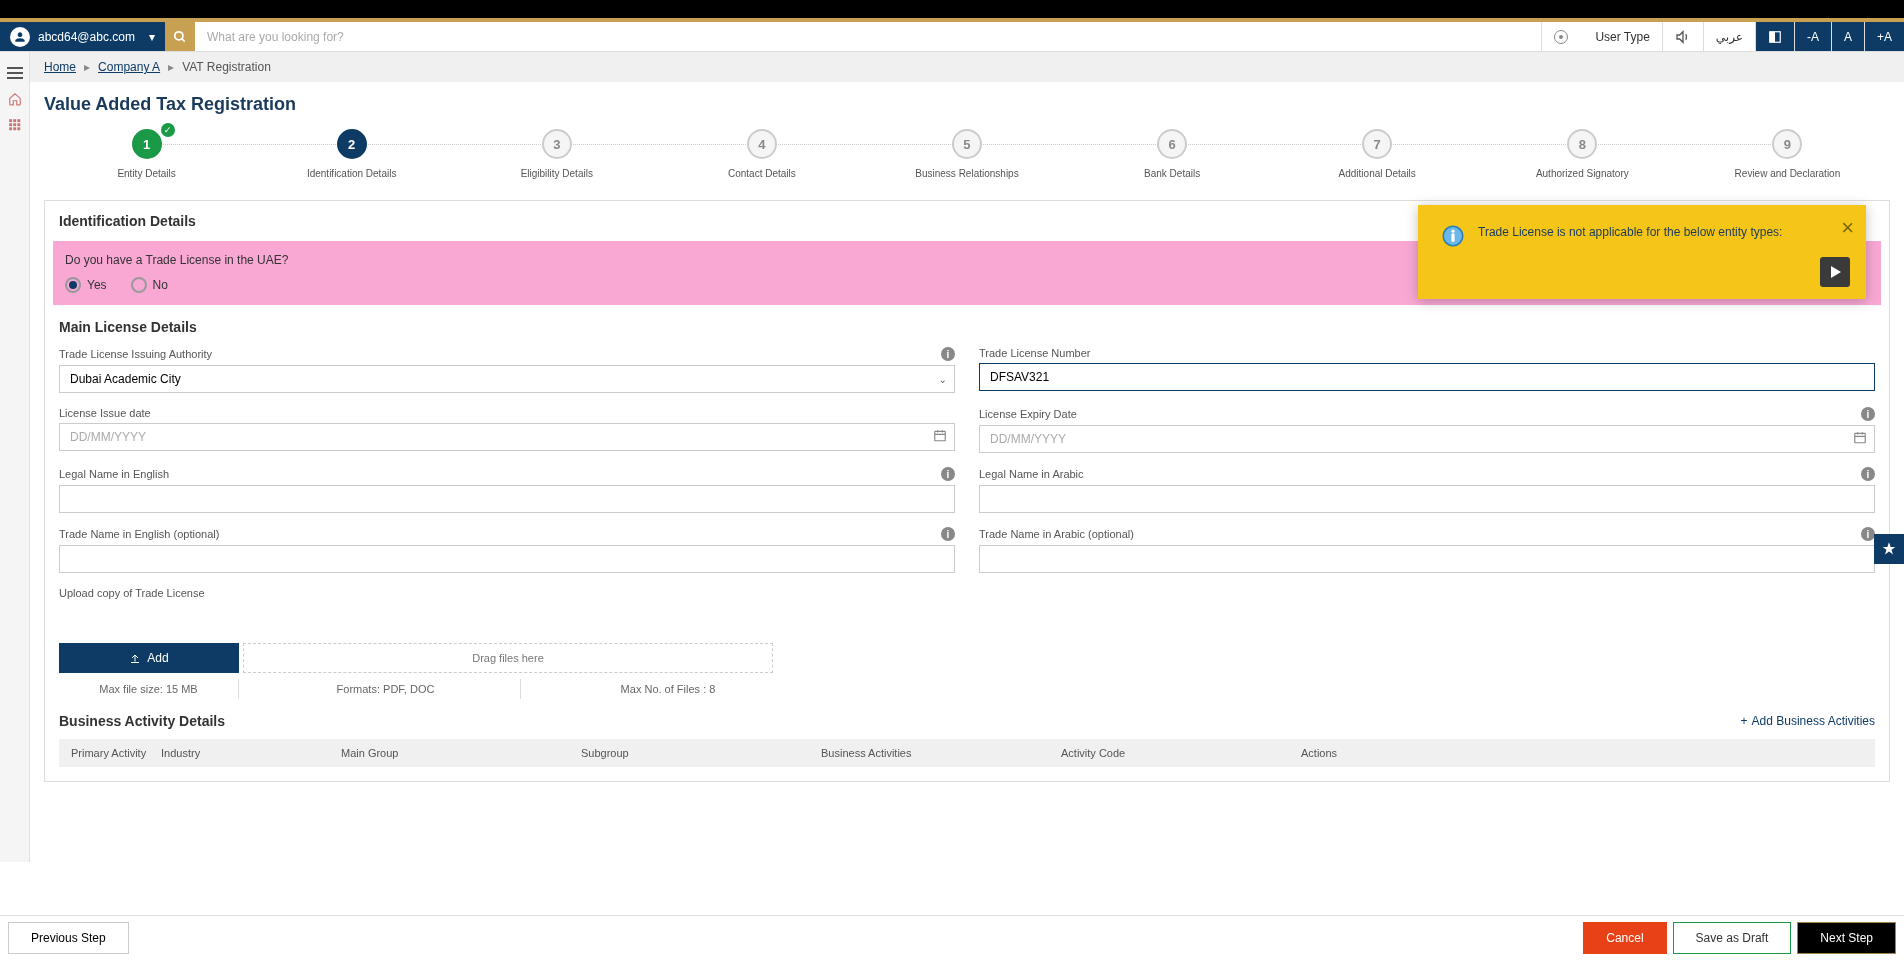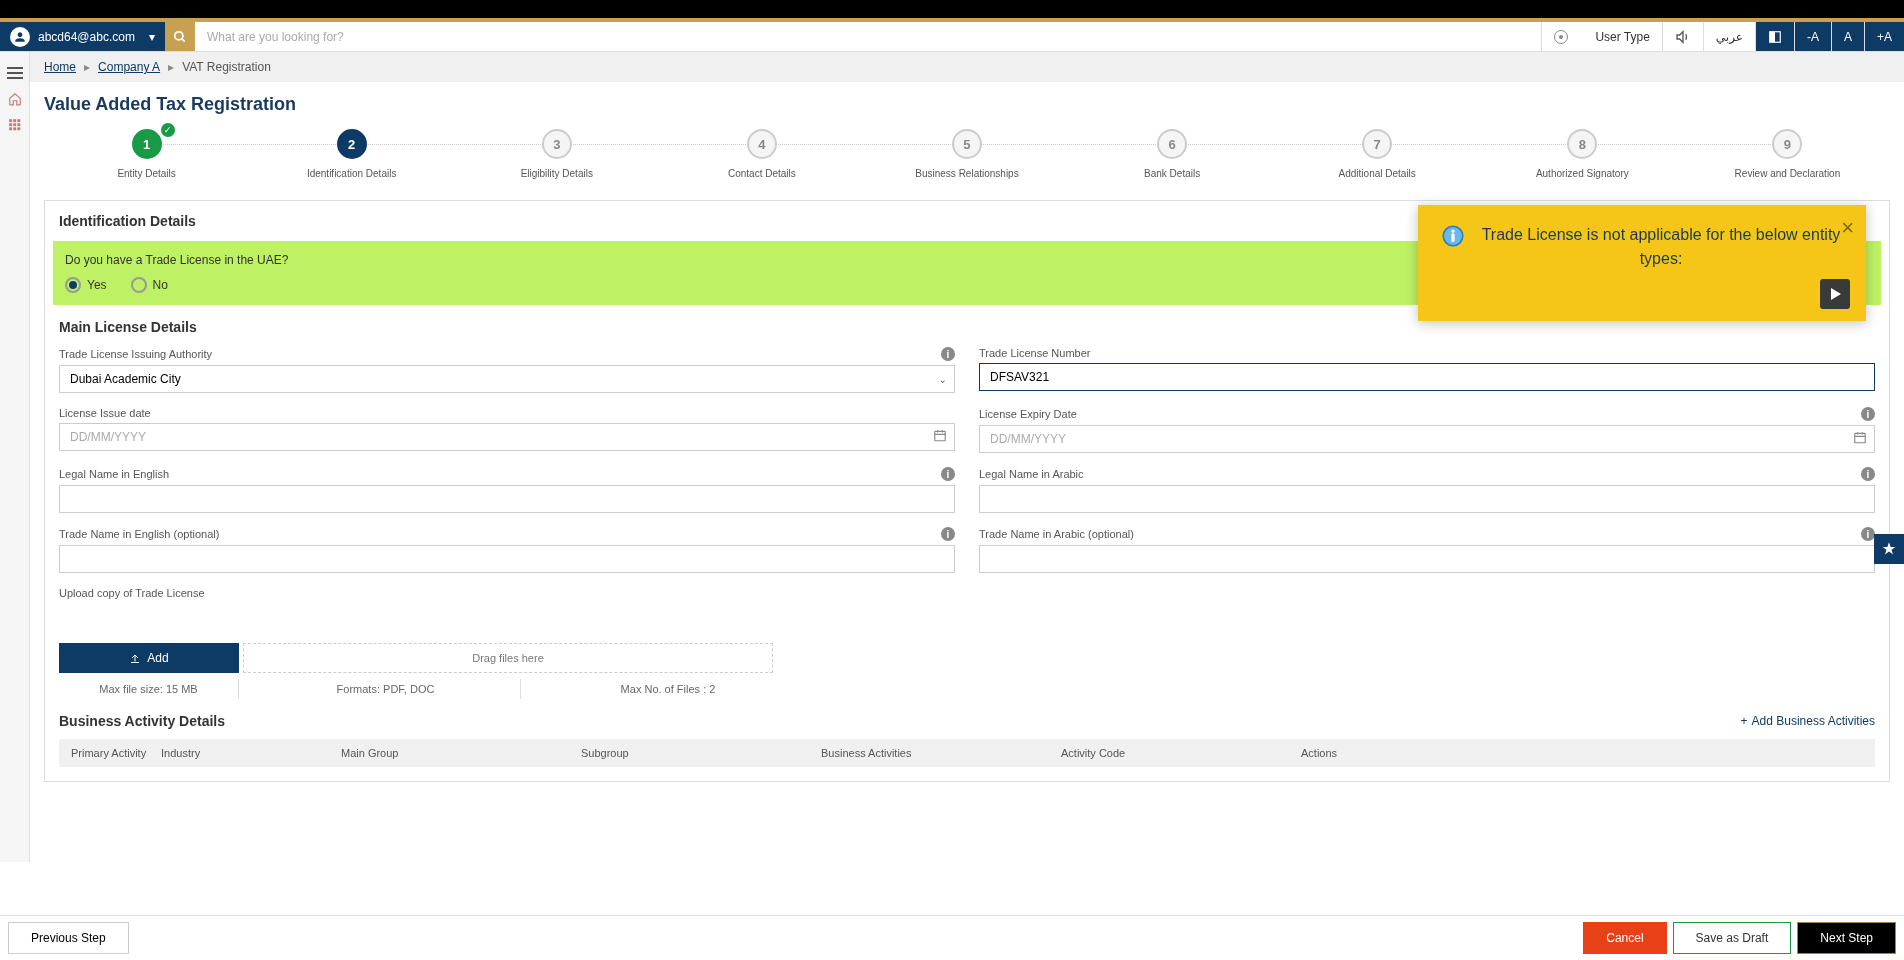--- a/index.html
+++ b/index.html
@@ -38,21 +38,21 @@
 .step-circle { width: 30px; height: 30px; border-radius: 50%; border: 2px solid #ccc; background: #f5f5f5; color: #888; display: flex; align-items: center; justify-content: center; margin: 0 auto 8px auto; font-size: 13px; font-weight: bold; position: relative; z-index: 2; }
 .step.completed .step-circle { background: #1a9946; border-color: #1a9946; color: #fff; }
 .step.active .step-circle { background: #0d3b66; border-color: #0d3b66; color: #fff; }
 .step-check { position: absolute; top: -6px; right: calc(50% - 28px); width: 14px; height: 14px; background: #1a9946; border-radius: 50%; display: flex; align-items: center; justify-content: center; color: #fff; font-size: 9px; z-index: 3; }
 .step-label { font-size: 10px; color: #555; line-height: 1.3; }
 .step-line { position: absolute; top: 15px; left: 50%; width: 100%; height: 1px; border-top: 1px dotted #ccc; z-index: 1; }
 .step:last-child .step-line { display: none; }
 
 .form-container { border: 1px solid #ddd; }
 .section-header { padding: 12px 14px; font-weight: bold; font-size: 14px; color: #333; }
-.question-box { background: #bef264; margin: 0 8px 14px 8px; padding: 12px; }
+.question-box { background: #f9a8d4; margin: 0 8px 14px 8px; padding: 12px; }
 .question-label { font-size: 12px; margin-bottom: 10px; color: #333; }
 .radio-group { display: flex; gap: 24px; }
 .radio-opt { display: flex; align-items: center; gap: 6px; cursor: pointer; font-size: 12px; }
 .radio-circle { width: 16px; height: 16px; border: 2px solid #999; border-radius: 50%; display: flex; align-items: center; justify-content: center; }
 .radio-circle.selected::after { content: ''; width: 8px; height: 8px; background: #0d3b66; border-radius: 50%; }
 
 .sub-section-title { padding: 0 14px 12px 14px; font-weight: bold; font-size: 14px; }
 .form-grid { display: grid; grid-template-columns: 1fr 1fr; gap: 14px 24px; padding: 0 14px 14px 14px; }
 .form-field { display: flex; flex-direction: column; }
 .field-label-row { display: flex; align-items: center; justify-content: space-between; margin-bottom: 4px; }
@@ -79,21 +79,21 @@
 .biz-activity { padding: 0 14px 14px 14px; }
 .biz-header { display: flex; justify-content: space-between; align-items: center; margin-bottom: 10px; }
 .biz-title { font-size: 14px; font-weight: bold; color: #333; }
 .add-link { color: #0d3b66; font-size: 12px; cursor: pointer; display: flex; align-items: center; gap: 4px; }
 .biz-table-head { background: #f0f0f0; display: grid; grid-template-columns: 90px 180px 240px 240px 240px 240px 1fr; padding: 8px 12px; font-size: 11px; color: #555; }
 
 .tooltip-popup { position: absolute; right: 38px; top: 205px; width: 448px; background: #f5c518; padding: 18px 22px 50px 22px; box-shadow: 0 2px 12px rgba(0,0,0,0.25); z-index: 100; }
 .tooltip-close { position: absolute; top: 10px; right: 12px; color: #7a6810; font-size: 22px; cursor: pointer; }
 .tooltip-body { display: flex; gap: 12px; }
 .tt-info-icon { width: 26px; height: 26px; flex-shrink: 0; }
-.tooltip-text { font-size: 16px; color: #1a3a5c; line-height: 1.5; text-align: center; }
+.tooltip-text { font-size: 12px; color: #1a3a5c; line-height: 1.5; }
 .tooltip-text ul { margin: 4px 0 0 22px; }
 .tooltip-play { position: absolute; bottom: 12px; right: 16px; width: 30px; height: 30px; background: #3a3a3a; display: flex; align-items: center; justify-content: center; cursor: pointer; border-radius: 3px; }
 .tooltip-play::after { content: ''; border-left: 10px solid #fff; border-top: 6px solid transparent; border-bottom: 6px solid transparent; margin-left: 2px; }
 
 .star-tab { position: fixed; right: 0; top: 534px; width: 30px; height: 30px; background: #0d3b66; display: flex; align-items: center; justify-content: center; color: #fff; cursor: pointer; z-index: 50; }
 
 .footer-bar { position: fixed; bottom: 0; left: 0; right: 0; background: #fff; border-top: 1px solid #ddd; display: flex; justify-content: space-between; padding: 6px 8px; z-index: 40; }
 .footer-left, .footer-right { display: flex; gap: 6px; }
 .foot-btn { padding: 8px 22px; font-size: 12px; border: 1px solid #ccc; background: #fff; cursor: pointer; }
 .foot-btn.cancel { background: #e84118; border-color: #e84118; color: #fff; }
@@ -350,21 +350,21 @@
                 </svg>
               <span>Add</span>
             </div>
             <div class="drop-zone">
               <span>Drag files here</span>
             </div>
           </div>
           <div class="upload-hints">
             <div class="hint1">Max file size: 15 MB</div>
             <div class="hint2">Formats: PDF, DOC</div>
-            <div class="hint3">Max No. of Files : 2</div>
+            <div class="hint3">Max No. of Files : 8</div>
           </div>
         </div>
 
         <div class="biz-activity">
           <div class="biz-header">
             <span class="biz-title">Business Activity Details</span>
             <span class="add-link">
               <span>+</span>
               <span>Add Business Activities</span>
             </span>

